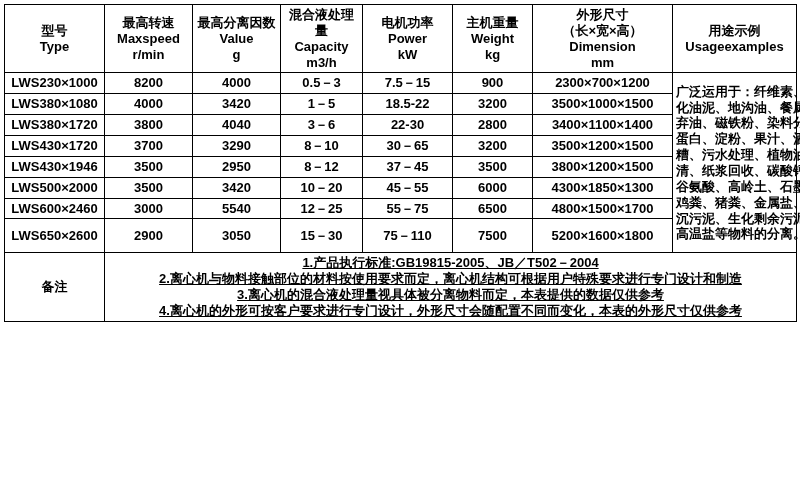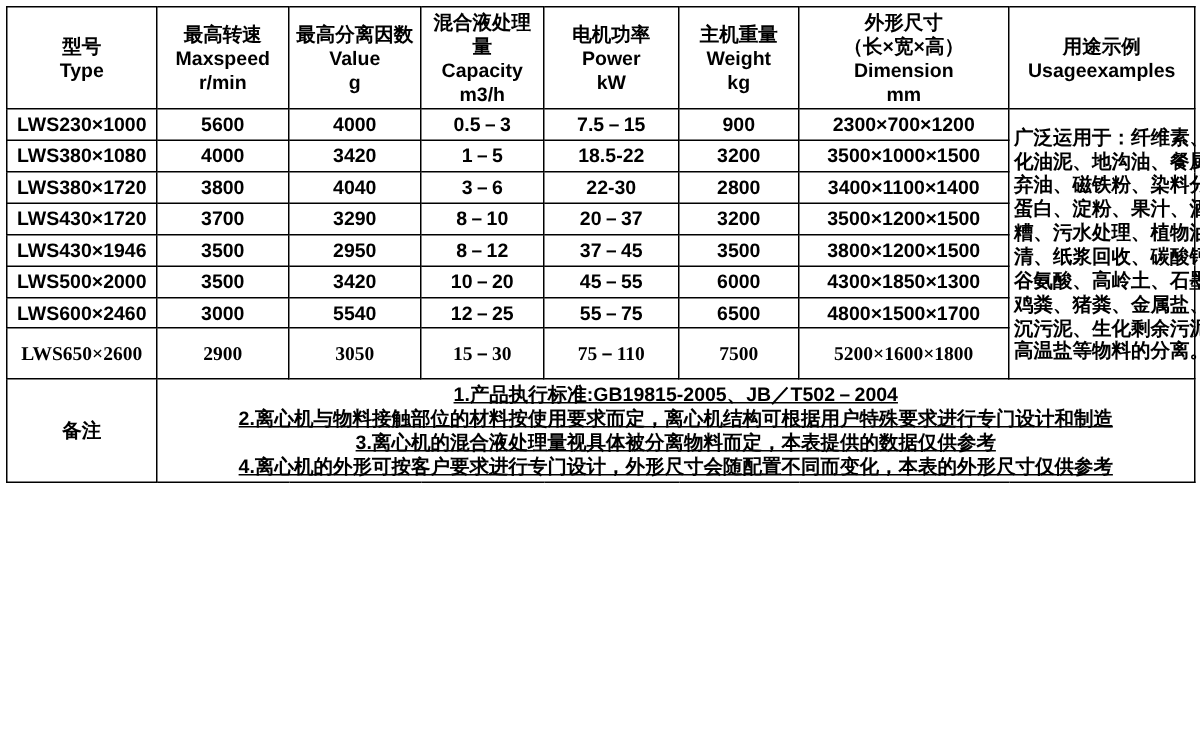--- a/index.html
+++ b/index.html
@@ -129,21 +129,21 @@
         </td>
         <td>
           <span>用途示例</span><br>
           <span>Usageexamples</span>
         </td>
       </tr>
     </thead>
     <tbody>
       <tr>
         <td class="model">LWS230×1000</td>
-        <td>5600</td>
+        <td>8200</td>
         <td>4000</td>
         <td>0.5－3</td>
         <td>7.5－15</td>
         <td>900</td>
         <td>2300×700×1200</td>
         <td class="usage" rowspan="8">
           <span class="usage-line">广泛运用于：纤维素、石</span>
           <span class="usage-line">化油泥、地沟油、餐厨废</span>
           <span class="usage-line">弃油、磁铁粉、染料分级、</span>
           <span class="usage-line">蛋白、淀粉、果汁、酒糟</span>
@@ -171,21 +171,21 @@
         <td>3－6</td>
         <td>22-30</td>
         <td>2800</td>
         <td>3400×1100×1400</td>
       </tr>
       <tr>
         <td class="model">LWS430×1720</td>
         <td>3700</td>
         <td>3290</td>
         <td>8－10</td>
-        <td>20－37</td>
+        <td>30－65</td>
         <td>3200</td>
         <td>3500×1200×1500</td>
       </tr>
       <tr>
         <td class="model">LWS430×1946</td>
         <td>3500</td>
         <td>2950</td>
         <td>8－12</td>
         <td>37－45</td>
         <td>3500</td>
@@ -202,21 +202,21 @@
       </tr>
       <tr>
         <td class="model">LWS600×2460</td>
         <td>3000</td>
         <td>5540</td>
         <td>12－25</td>
         <td>55－75</td>
         <td>6500</td>
         <td>4800×1500×1700</td>
       </tr>
-      <tr style="height:34px;font-family:Liberation Serif, serif;">
+      <tr style="height:34px;">
         <td class="model">LWS650×2600</td>
         <td>2900</td>
         <td>3050</td>
         <td>15－30</td>
         <td>75－110</td>
         <td>7500</td>
         <td>5200×1600×1800</td>
       </tr>
       <tr>
         <td class="notes-label">备注</td>

